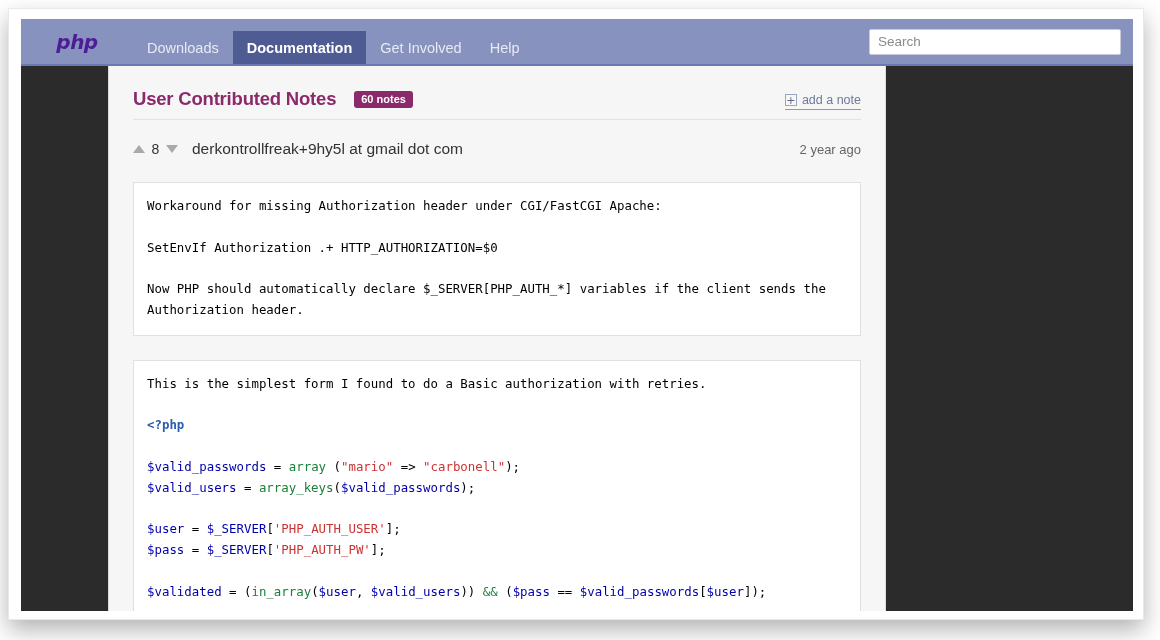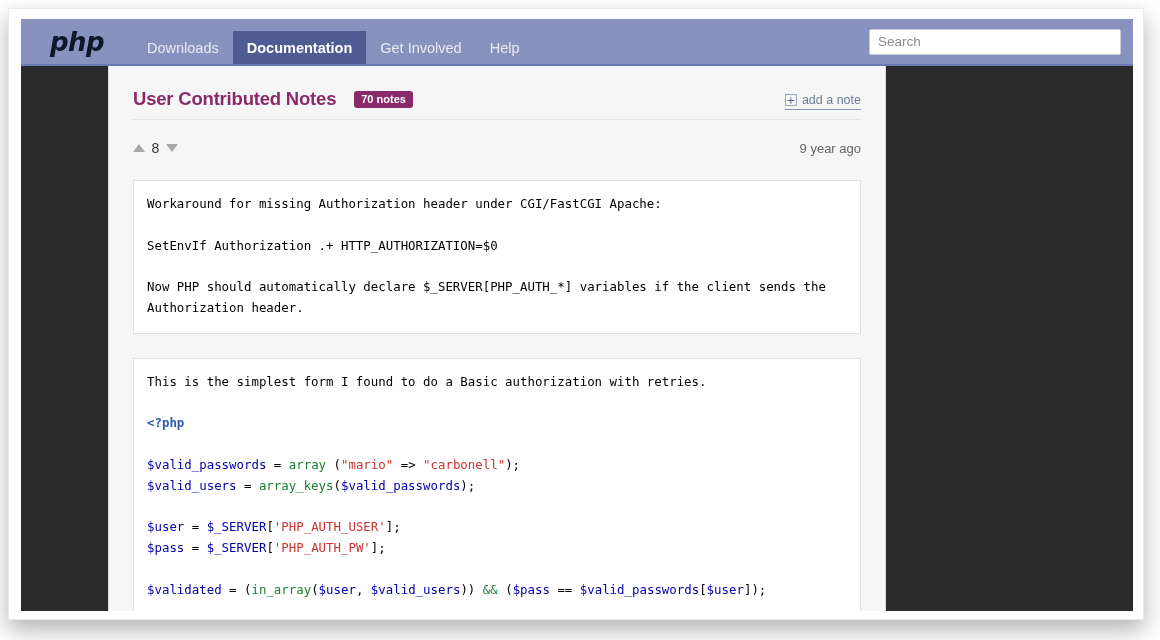--- a/index.html
+++ b/index.html
@@ -44,23 +44,23 @@
     background: #8892bf;
     border-bottom: 2px solid #6b78b4;
     display: flex;
     align-items: stretch;
   }
   .nav-logo {
     width: 112px;
     display: flex;
     align-items: center;
     justify-content: center;
-    color: #0f172a;
+    color: #4c1d95;
     font-family: "DejaVu Sans", sans-serif;
-    font-size: 26px;
+    font-size: 20px;
     font-weight: bold;
     font-style: italic;
     letter-spacing: -0.5px;
     user-select: none;
   }
   .nav-items {
     display: flex;
     align-items: stretch;
   }
   .nav-item {
@@ -251,37 +251,38 @@
 
       <div class="gutter left"></div>
       <div class="gutter right"></div>
 
       <div class="content">
         <div class="content-inner">
 
           <div class="section-head">
             <div class="section-title-row">
               <div class="section-title">User Contributed Notes</div>
-              <div class="notes-badge">70 notes</div>
+              <div class="notes-badge">60 notes</div>
             </div>
             <div class="add-note">
               <span class="plus-box">+</span>
               <span>add a note</span>
             </div>
           </div>
 
           <div id="notes-list">
               <div class="note">
                 <div class="note-head">
                   <div class="vote">
                     <div class="tri up"></div>
                     <div class="vote-score">8</div>
                     <div class="tri down"></div>
                   </div>
-                  <div class="note-date">9 year ago</div>
+                  <div class="note-author">derkontrollfreak+9hy5l at gmail dot com</div>
+                  <div class="note-date">2 year ago</div>
                 </div>
                 <div class="code-block"><span class="ln"><span class="tok-plain">Workaround for missing Authorization header under CGI/FastCGI Apache:</span></span><span class="ln">&nbsp;</span><span class="ln"><span class="tok-plain">SetEnvIf Authorization .+ HTTP_AUTHORIZATION=$0</span></span><span class="ln">&nbsp;</span><span class="ln"><span class="tok-plain">Now PHP should automatically declare $_SERVER[PHP_AUTH_*] variables if the client sends the Authorization header.</span></span></div>
               </div>
               <div class="note">
                 <div class="code-block"><span class="ln"><span class="tok-plain">This is the simplest form I found to do a Basic authorization with retries.</span></span><span class="ln">&nbsp;</span><span class="ln"><span class="tok-tag">&lt;?php</span></span><span class="ln">&nbsp;</span><span class="ln"><span class="tok-var">$valid_passwords </span><span class="tok-plain">= </span><span class="tok-kw">array </span><span class="tok-plain">(</span><span class="tok-str">"mario" </span><span class="tok-plain">=&gt; </span><span class="tok-str">"carbonell"</span><span class="tok-plain">);</span></span><span class="ln"><span class="tok-var">$valid_users </span><span class="tok-plain">= </span><span class="tok-kw">array_keys</span><span class="tok-plain">(</span><span class="tok-var">$valid_passwords</span><span class="tok-plain">);</span></span><span class="ln">&nbsp;</span><span class="ln"><span class="tok-var">$user </span><span class="tok-plain">= </span><span class="tok-var">$_SERVER</span><span class="tok-plain">[</span><span class="tok-str">'PHP_AUTH_USER'</span><span class="tok-plain">];</span></span><span class="ln"><span class="tok-var">$pass </span><span class="tok-plain">= </span><span class="tok-var">$_SERVER</span><span class="tok-plain">[</span><span class="tok-str">'PHP_AUTH_PW'</span><span class="tok-plain">];</span></span><span class="ln">&nbsp;</span><span class="ln"><span class="tok-var">$validated </span><span class="tok-plain">= (</span><span class="tok-kw">in_array</span><span class="tok-plain">(</span><span class="tok-var">$user</span><span class="tok-plain">, </span><span class="tok-var">$valid_users</span><span class="tok-plain">)) </span><span class="tok-kw">&amp;&amp; </span><span class="tok-plain">(</span><span class="tok-var">$pass </span><span class="tok-plain">== </span><span class="tok-var">$valid_passwords</span><span class="tok-plain">[</span><span class="tok-var">$user</span><span class="tok-plain">]);</span></span></div>
               </div>
             </div>
 
         </div>
       </div>

